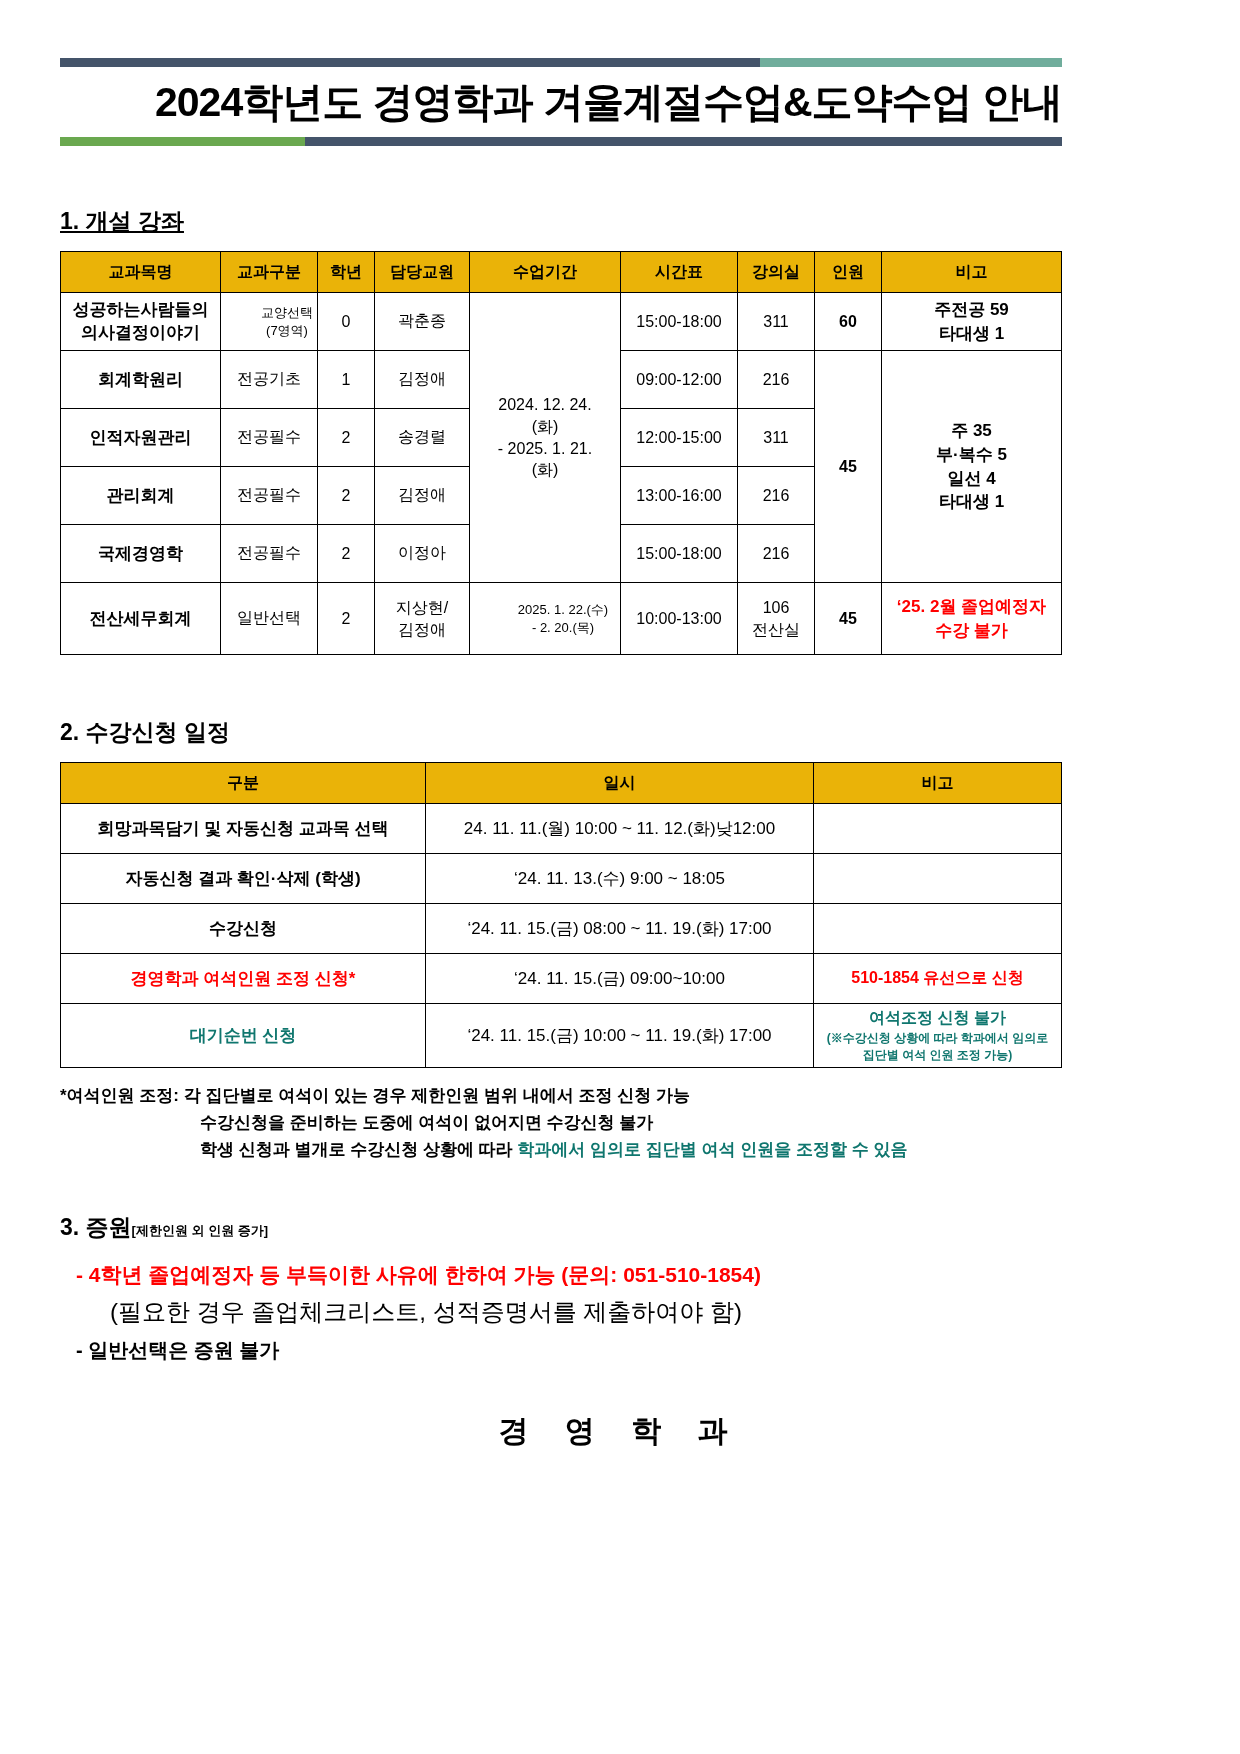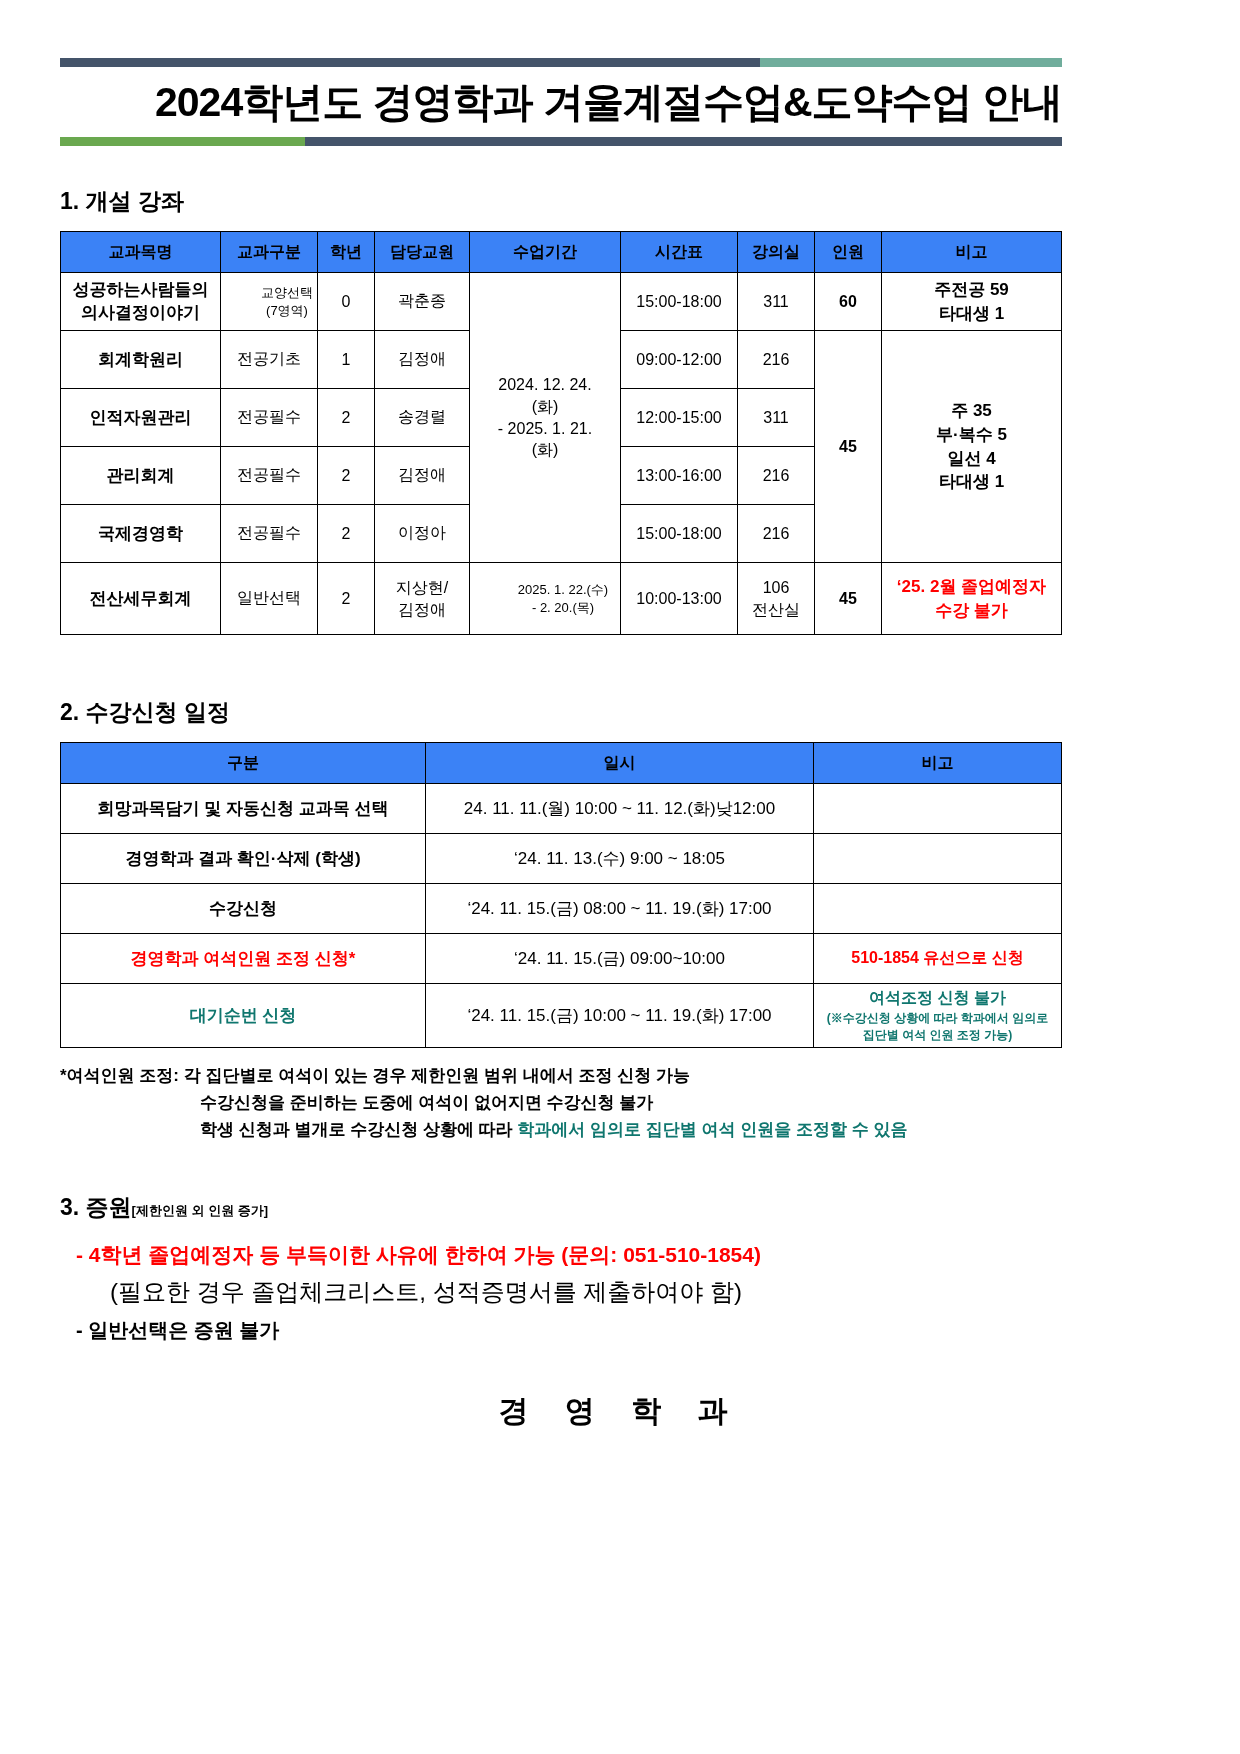--- a/index.html
+++ b/index.html
@@ -59,21 +59,21 @@
   .section-head {
     font-size: 23px;
     font-weight: bold;
     margin: 0 0 14px 0;
     padding-left: 2px;
   }
   .section-head .sub {
     font-size: 13px;
     font-weight: bold;
   }
-  .sec1 { margin-top: 16px; }
+  .sec1 { margin-top: 36px; text-decoration: underline; }
   .sec2 { margin-top: 62px; }
   .sec3 { margin-top: 48px; }
 
   
   table {
     border-collapse: collapse;
     table-layout: fixed;
   }
   table.t1 {
     width: 1002px;
@@ -84,21 +84,21 @@
     margin-left: 2px;
   }
   .t1 th, .t1 td, .t2 th, .t2 td {
     border: 1px solid #000000;
     text-align: center;
     vertical-align: middle;
     font-size: 16px;
     padding: 4px 2px;
   }
   .t1 thead th, .t2 thead th {
-    background: #3b82f6;
+    background: #eab308;
     font-weight: bold;
     font-size: 16px;
     height: 32px;
   }
   .t1 tbody tr { height: 58px; }
   .t1 td.subject { font-weight: bold; font-size: 17px; }
   .t1 td.small { font-size: 13px; padding-left: 38px; }
   .t1 td.bold { font-weight: bold; }
   .t1 td.note { font-weight: bold; font-size: 17px; line-height: 1.4; }
   .red { color: #ff0000; }
@@ -296,21 +296,21 @@
         <th>비고</th>
       </tr>
     </thead>
     <tbody>
       <tr>
         <td class="label">희망과목담기 및 자동신청 교과목 선택</td>
         <td class="when">24. 11. 11.(월) 10:00 ~ 11. 12.(화)낮12:00</td>
         <td class="remark"></td>
       </tr>
       <tr>
-        <td class="label">경영학과 결과 확인·삭제 (학생)</td>
+        <td class="label">자동신청 결과 확인·삭제 (학생)</td>
         <td class="when">‘24. 11. 13.(수) 9:00 ~ 18:05</td>
         <td class="remark"></td>
       </tr>
       <tr>
         <td class="label">수강신청</td>
         <td class="when">‘24. 11. 15.(금) 08:00 ~ 11. 19.(화) 17:00</td>
         <td class="remark"></td>
       </tr>
       <tr>
         <td class="label red">경영학과 여석인원 조정 신청*</td>

